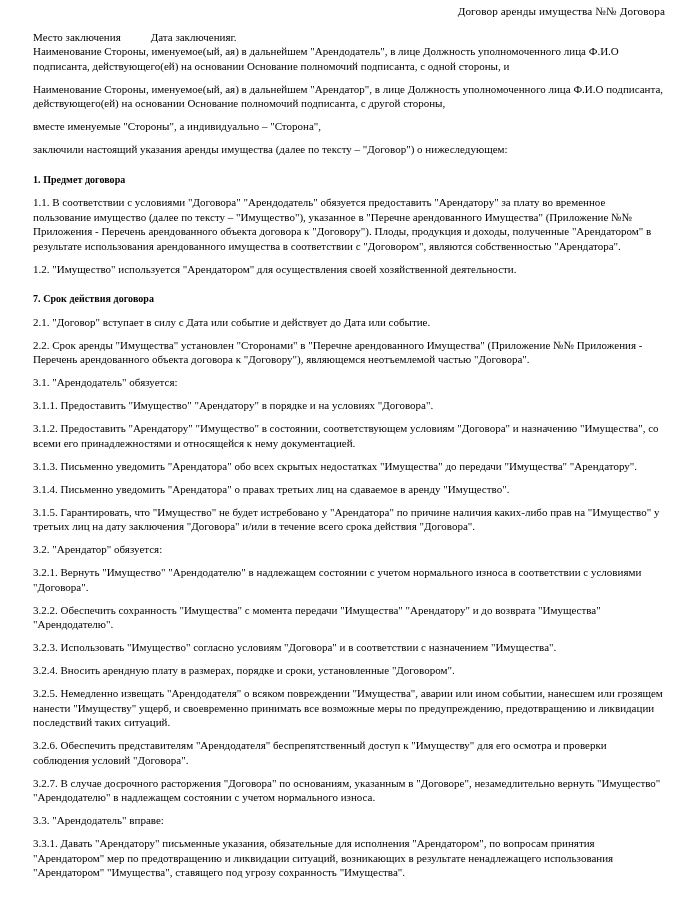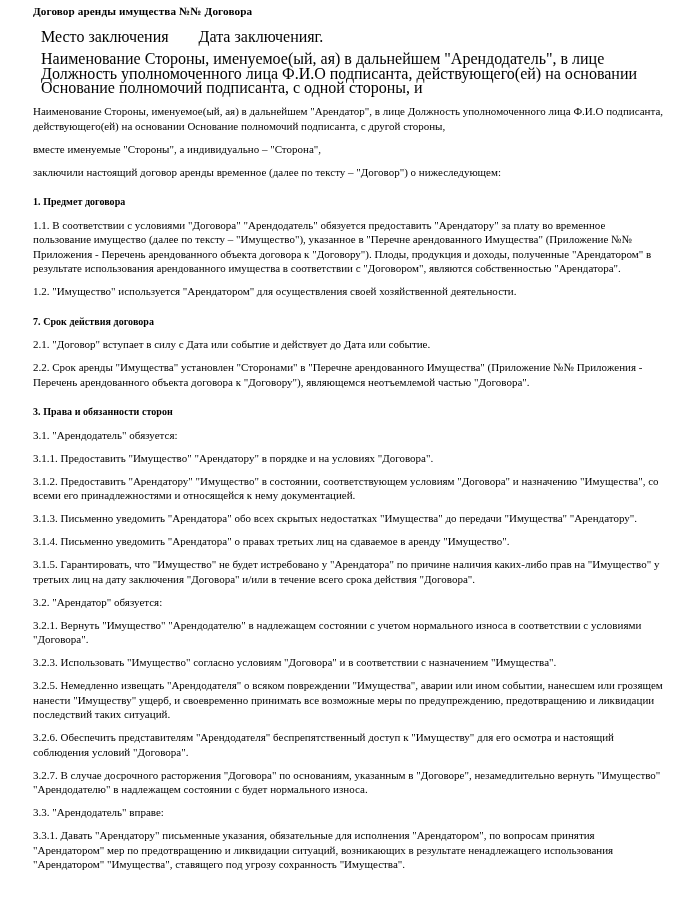--- a/index.html
+++ b/index.html
@@ -14,47 +14,48 @@
     color: #000000;
     overflow: hidden;
   }
   .page {
     width: 700px;
     box-sizing: border-box;
     padding: 4px 35px 0 33px;
   }
   .doc-title {
     font-size: 11.2px;
-    font-weight: bold;
+    font-weight: normal;
     line-height: 14.5px;
     margin: 0 0 11px 0;
     letter-spacing: 0.1px;
+    text-align: right;
   }
   .section-heading {
     font-size: 10px;
     font-weight: bold;
     line-height: 14.5px;
     margin: 16px 0 8px 0;
     letter-spacing: 0.05px;
   }
   .para {
     font-size: 11px;
     line-height: 14.5px;
     margin: 0 0 8.5px 0;
     text-align: left;
   }
   .intro-block {
     font-size: 11px;
     line-height: 14.5px;
     margin: 0 0 8.5px 0;
   }
   .lead-line {
-    font-size: 16px;
+    font-size: 11px;
     line-height: 14.5px;
-    margin: 8px;
+    margin: 0;
   }
   .place-date .spacer {
     display: inline-block;
     width: 30px;
   }
 </style>
 </head>
 <body>
 
 <div class="page">
@@ -65,39 +66,40 @@
     <div class="lead-line place-date">
       <span>Место заключения</span><span class="spacer"></span><span>Дата заключенияг.</span>
     </div>
     <div class="lead-line">Наименование Стороны, именуемое(ый, ая) в дальнейшем "Арендодатель", в лице Должность уполномоченного лица Ф.И.О подписанта, действующего(ей) на основании Основание полномочий подписанта, с одной стороны, и</div>
   </div>
 
   <p class="para">Наименование Стороны, именуемое(ый, ая) в дальнейшем "Арендатор", в лице Должность уполномоченного лица Ф.И.О подписанта, действующего(ей) на основании Основание полномочий подписанта, с другой стороны,</p>
 
   <p class="para">вместе именуемые "Стороны", а индивидуально – "Сторона",</p>
 
-  <p class="para">заключили настоящий договор аренды временное (далее по тексту – "Договор") о нижеследующем:</p>
+  <p class="para">заключили настоящий указания аренды имущества (далее по тексту – "Договор") о нижеследующем:</p>
 
   <h2 class="section-heading">1. Предмет договора</h2>
   <p class="para">1.1. В соответствии с условиями "Договора" "Арендодатель" обязуется предоставить "Арендатору" за плату во временное пользование имущество (далее по тексту – "Имущество"), указанное в "Перечне арендованного Имущества" (Приложение №№ Приложения - Перечень арендованного объекта договора к "Договору"). Плоды, продукция и доходы, полученные "Арендатором" в результате использования арендованного имущества в соответствии с "Договором", являются собственностью "Арендатора".</p>
   <p class="para">1.2. "Имущество" используется "Арендатором" для осуществления своей хозяйственной деятельности.</p>
 
   <h2 class="section-heading">7. Срок действия договора</h2>
   <p class="para">2.1. "Договор" вступает в силу с Дата или событие и действует до Дата или событие.</p>
   <p class="para">2.2. Срок аренды "Имущества" установлен "Сторонами" в "Перечне арендованного Имущества" (Приложение №№ Приложения - Перечень арендованного объекта договора к "Договору"), являющемся неотъемлемой частью "Договора".</p>
 
-  <h2 class="section-heading">3. Права и обязанности сторон</h2>
   <p class="para">3.1. "Арендодатель" обязуется:</p>
   <p class="para">3.1.1. Предоставить "Имущество" "Арендатору" в порядке и на условиях "Договора".</p>
   <p class="para">3.1.2. Предоставить "Арендатору" "Имущество" в состоянии, соответствующем условиям "Договора" и назначению "Имущества", со всеми его принадлежностями и относящейся к нему документацией.</p>
   <p class="para">3.1.3. Письменно уведомить "Арендатора" обо всех скрытых недостатках "Имущества" до передачи "Имущества" "Арендатору".</p>
   <p class="para">3.1.4. Письменно уведомить "Арендатора" о правах третьих лиц на сдаваемое в аренду "Имущество".</p>
   <p class="para">3.1.5. Гарантировать, что "Имущество" не будет истребовано у "Арендатора" по причине наличия каких-либо прав на "Имущество" у третьих лиц на дату заключения "Договора" и/или в течение всего срока действия "Договора".</p>
   <p class="para">3.2. "Арендатор" обязуется:</p>
   <p class="para">3.2.1. Вернуть "Имущество" "Арендодателю" в надлежащем состоянии с учетом нормального износа в соответствии с условиями "Договора".</p>
+  <p class="para">3.2.2. Обеспечить сохранность "Имущества" с момента передачи "Имущества" "Арендатору" и до возврата "Имущества" "Арендодателю".</p>
   <p class="para">3.2.3. Использовать "Имущество" согласно условиям "Договора" и в соответствии с назначением "Имущества".</p>
+  <p class="para">3.2.4. Вносить арендную плату в размерах, порядке и сроки, установленные "Договором".</p>
   <p class="para">3.2.5. Немедленно извещать "Арендодателя" о всяком повреждении "Имущества", аварии или ином событии, нанесшем или грозящем нанести "Имуществу" ущерб, и своевременно принимать все возможные меры по предупреждению, предотвращению и ликвидации последствий таких ситуаций.</p>
-  <p class="para">3.2.6. Обеспечить представителям "Арендодателя" беспрепятственный доступ к "Имуществу" для его осмотра и настоящий соблюдения условий "Договора".</p>
-  <p class="para">3.2.7. В случае досрочного расторжения "Договора" по основаниям, указанным в "Договоре", незамедлительно вернуть "Имущество" "Арендодателю" в надлежащем состоянии с будет нормального износа.</p>
+  <p class="para">3.2.6. Обеспечить представителям "Арендодателя" беспрепятственный доступ к "Имуществу" для его осмотра и проверки соблюдения условий "Договора".</p>
+  <p class="para">3.2.7. В случае досрочного расторжения "Договора" по основаниям, указанным в "Договоре", незамедлительно вернуть "Имущество" "Арендодателю" в надлежащем состоянии с учетом нормального износа.</p>
   <p class="para">3.3. "Арендодатель" вправе:</p>
   <p class="para">3.3.1. Давать "Арендатору" письменные указания, обязательные для исполнения "Арендатором", по вопросам принятия "Арендатором" мер по предотвращению и ликвидации ситуаций, возникающих в результате ненадлежащего использования "Арендатором" "Имущества", ставящего под угрозу сохранность "Имущества".</p>
 
 </div>
 
 </body></html>

